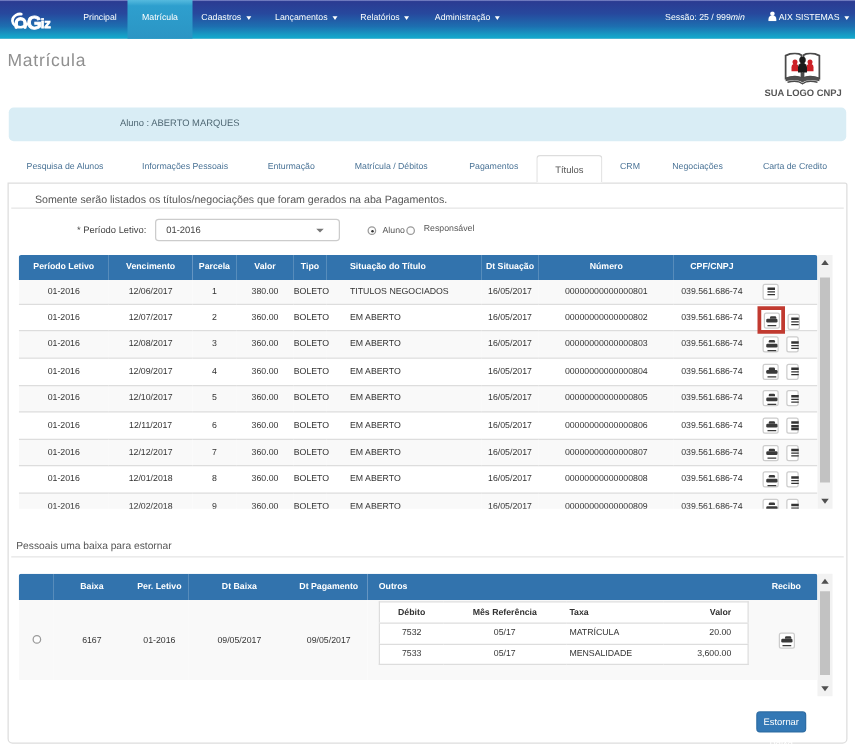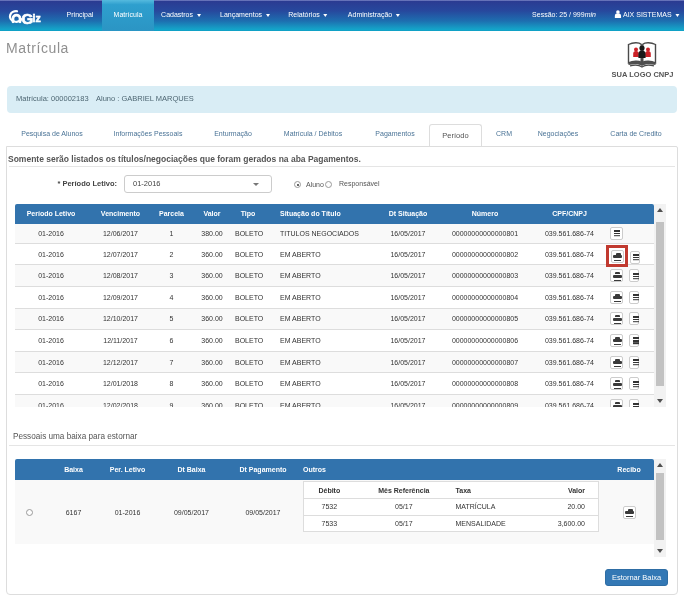--- a/index.html
+++ b/index.html
@@ -22,23 +22,23 @@
 
 
 .infobar { position:absolute; left:7px; top:86px; width:670px; height:27px; background:#d9edf5; border-radius:4px; font-size:7.5px; color:#4e6773; line-height:26px; }
 
 
 .tab { position:absolute; top:130px; font-size:7px; color:#4a7396; transform:translateX(-50%); white-space:nowrap; }
 .tab-active { position:absolute; left:429px; top:124px; width:53px; height:22px; background:#fff; border:1px solid #ddd; border-bottom:none; border-radius:3px 3px 0 0; color:#555; font-size:7.5px; text-align:center; line-height:21px; z-index:3; }
 
 
 .box { position:absolute; left:6px; top:146px; width:672px; height:449px; background:#fff; border:1px solid #ddd; border-radius:0 2px 4px 4px; }
-.note { position:absolute; left:8px; top:154px; font-size:8.5px; color:#555;font-weight:bold; }
+.note { position:absolute; left:28px; top:154px; font-size:8.5px; color:#555; }
 .hr1 { position:absolute; left:9px; top:166px; width:666px; height:1px; background:#e5e5e5; }
-.lbl { position:absolute; left:20px; top:179px; width:97px; text-align:right; font-size:7.5px; font-weight:bold; color:#444; }
+.lbl { position:absolute; left:20px; top:179px; width:97px; text-align:right; font-size:7.5px; font-weight:normal; color:#444; }
 .select { position:absolute; left:124px; top:175px; width:148px; height:18px; border:1px solid #ccc; border-radius:3px; background:#fff; font-size:7.5px; color:#444; line-height:16px; padding-left:8px; }
 .sel-caret { position:absolute; left:253px; top:183px; width:0; height:0; border-left:3px solid transparent; border-right:3px solid transparent; border-top:3.5px solid #777; }
 .radio { position:absolute; width:7px; height:7px; border:1px solid #9a9a9a; border-radius:50%; background:#fdfdfd; }
 .radio .dot { position:absolute; left:1.5px; top:1.5px; width:2.5px; height:2.5px; border-radius:50%; background:#333; }
 .rlabel { position:absolute; font-size:7px; color:#555; }
 
 
 .t1wrap { position:absolute; left:15px; top:204px; width:639px; height:203px; overflow:hidden; border-radius:2px 2px 0 0; }
 table { border-collapse:collapse; table-layout:fixed; }
 .t1 { width:639px; font-size:7px; color:#333; }
@@ -74,21 +74,21 @@
 .t2wrap { position:absolute; left:15px; top:459px; width:639px; height:98px; overflow:hidden; border-radius:2px 2px 0 0; }
 .t2 { width:639px; font-size:7px; color:#333; }
 .t2 th { background:#3273ad; color:#fff; font-weight:bold; height:21px; text-align:center; padding:0; }
 .t2 td { text-align:center; padding:0; }
 .t2 tbody tr { height:64px; background:#f9f9f9; }
 .nested { position:absolute; left:303px; top:481px; width:296px; background:#fff; font-size:7px; color:#333; border:1px solid #ddd; }
 .nested td { border-top:1px solid #ddd; padding:0; text-align:center; height:16.5px; }
 .nested tr.nh td { border-top:none; font-weight:bold; height:17px; }
 .nested .tx { text-align:left; padding-left:2.5px; }
 .nested .vl { text-align:right; padding-right:13px; }
-.btn { position:absolute; left:605px; top:569px; width:63px; height:17px; background:#3378b5; border:1px solid #2e6da4; border-radius:3px; color:#fff; font-size:7.5px; text-align:center; line-height:16px; }
+.btn { position:absolute; left:605px; top:569px; width:40px; height:17px; background:#3378b5; border:1px solid #2e6da4; border-radius:3px; color:#fff; font-size:7.5px; text-align:center; line-height:16px; }
 </style>
 </head>
 <body>
 
 <div class="navbar">
   <svg class="abs" style="left:5px;top:8px" width="36" height="17" viewBox="0 0 72 34">
     <g fill="none" stroke="#fff" stroke-linecap="round">
       <path d="M24 6.5 A 12.5 10.5 0 1 0 33 22.5" stroke-width="4.5"></path>
       <path d="M16 27.5 v-7 a 7 6.5 0 0 1 14 0 v7" stroke-width="5.5"></path>
     </g>
@@ -120,30 +120,29 @@
   <path d="M18.2 15 v-3.2 a2.8 2.8 0 0 1 5.6 0 V15 z" fill="#cc2127"></path>
   <circle cx="15" cy="6" r="2.6" fill="#1a1a1a"></circle>
   <path d="M11.4 16 v-4 a3.6 3.6 0 0 1 7.2 0 v4 z" fill="#1a1a1a"></path>
   <rect x="14.2" y="16" width="1.6" height="5" fill="#4a4a4a"></rect>
   <path d="M1.5 20.8 C 6 18.8, 12 18.8, 14.2 20.5 L 15.8 20.5 C 18 18.8, 24 18.8, 28.5 20.8 L 28.5 23 C 22 21.5, 17.5 22, 15 24 C 12.5 22, 8 21.5, 1.5 23 Z" fill="#4f4f4f"></path>
   <path d="M3 23.8 C 8 22.6, 12.5 23, 15 25 C 17.5 23, 22 22.6, 27 23.8" fill="none" stroke="#4a4a4a" stroke-width="1.2"></path>
 </svg>
 <div class="logotext">SUA LOGO CNPJ</div>
 
 <div class="infobar">
-    <span style="position:absolute;left:9px">Matrícula: 000002183</span>
-    <span style="position:absolute;left:89px">Aluno : GABRIEL MARQUES</span>
+    <span style="position:absolute;left:89px">Aluno : ABERTO MARQUES</span>
   </div>
 
 <div class="tab" style="left:52px;">Pesquisa de Alunos</div>
 <div class="tab" style="left:148px;">Informações Pessoais</div>
 <div class="tab" style="left:233px;">Enturmação</div>
 <div class="tab" style="left:313px;">Matrícula / Débitos</div>
 <div class="tab" style="left:395px;">Pagamentos</div>
-<div class="tab-active">Período</div>
+<div class="tab-active">Títulos</div>
 <div class="tab" style="left:504px;">CRM</div>
 <div class="tab" style="left:558px;">Negociações</div>
 <div class="tab" style="left:636px;">Carta de Credito</div>
 
 <div class="box"></div>
 <div class="note">Somente serão listados os títulos/negociações que foram gerados na aba Pagamentos.</div>
 <div class="hr1"></div>
 <div class="lbl">* Período Letivo:</div>
 <div class="select">01-2016</div>
 <div class="sel-caret"></div>

